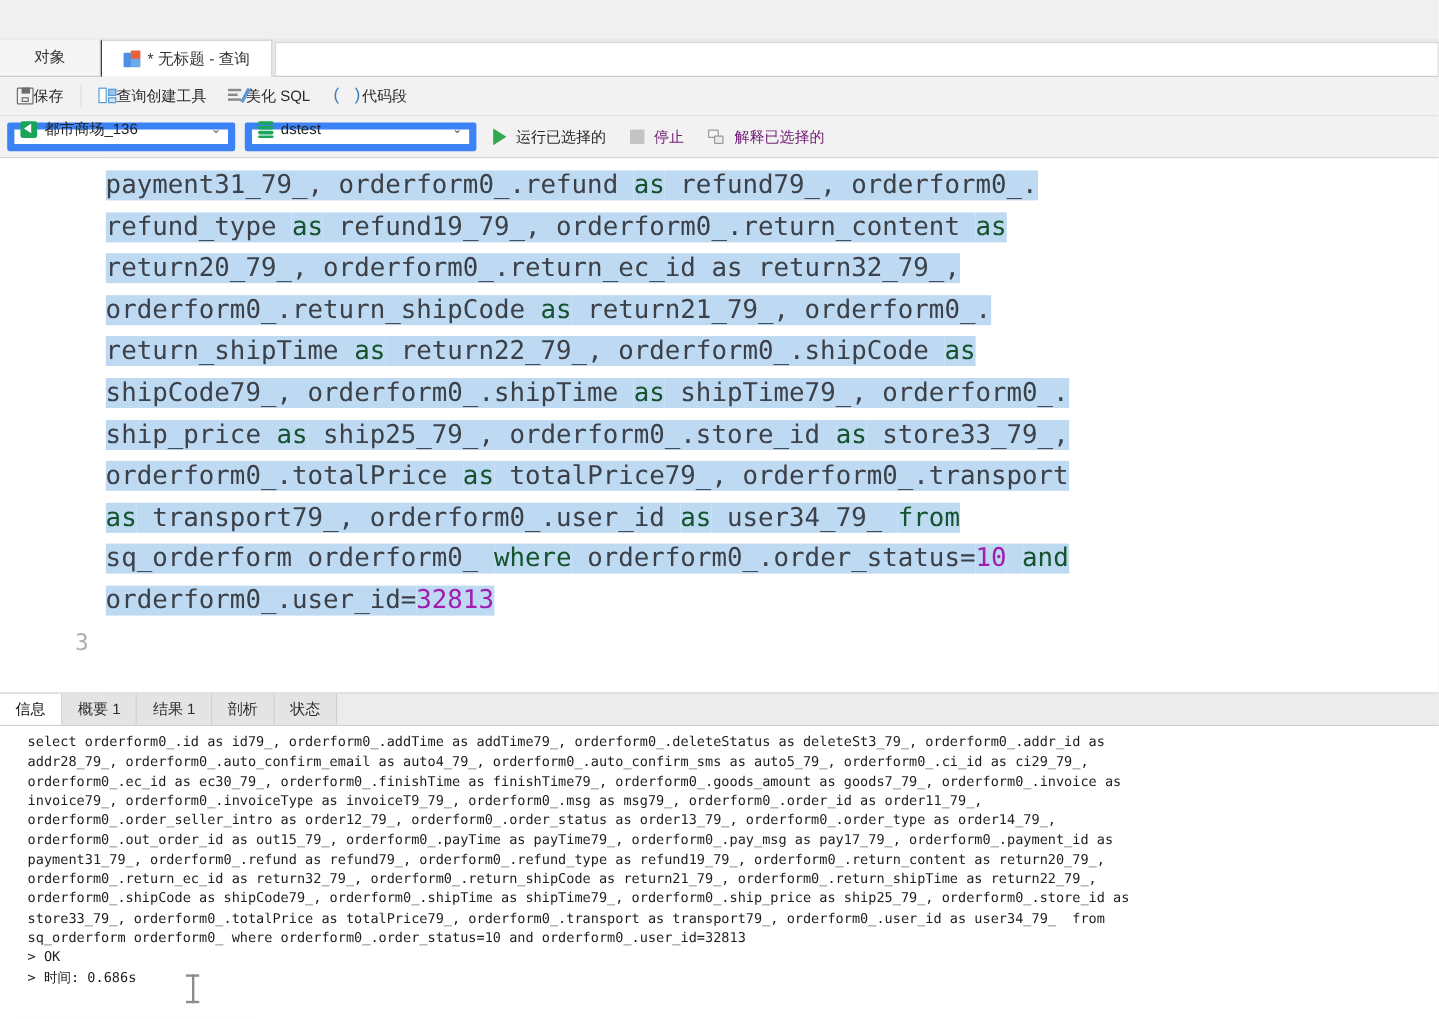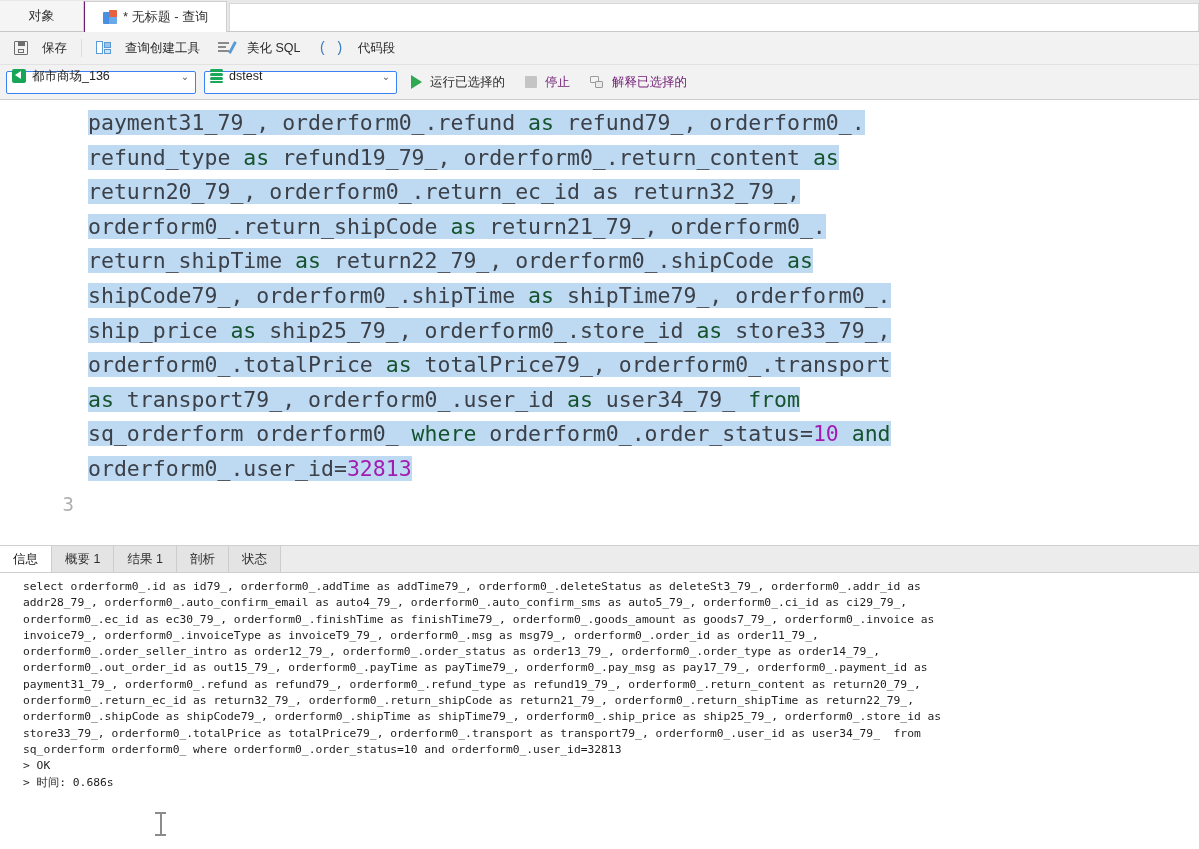--- a/index.html
+++ b/index.html
@@ -18,20 +18,21 @@
 
   
   .tabstrip {
     height: 31px;
     background: #e8e8e8;
     display: flex;
     align-items: flex-end;
     border-bottom: 1px solid #c8c8c8;
     flex: 0 0 auto;
     position: relative;
+    margin-top: 32px;
   }
   .tab {
     height: 30px;
     display: flex; align-items: center;
     gap: 5px;
     padding: 0 18px;
     font-size: 13px;
     color: #333;
     background: #f7f7f7;
     border-right: 1px solid #cfcfcf;
@@ -67,21 +68,21 @@
   .toolbar1 {
     height: 32px;
     background: #f2f2f2;
     display: flex; align-items: center;
     gap: 2px;
     padding: 0 6px;
     border-bottom: 1px solid #e2e2e2;
     flex: 0 0 auto;
   }
   .tbtn {
-    display: flex; align-items: center; gap: 14px;
+    display: flex; align-items: center; gap: 0;
     padding: 3px 8px;
     font-size: 12.5px;
     color: #2b2b2b;
     border-radius: 3px;
     white-space: nowrap;
   }
   .tsep { width:1px; height:18px; background:#dcdcdc; margin:0 4px; }
 
   .ico-save { width:14px; height:14px; border:1.6px solid #6d6d6d; border-radius:1px; position:relative; box-sizing:border-box;}
   .ico-save:before{content:"";position:absolute;left:2.5px;top:-1px;width:7px;height:5px;background:#6d6d6d;}
@@ -108,21 +109,21 @@
     background: #f2f2f2;
     display: flex; align-items: center;
     gap: 8px;
     padding: 0 6px;
     border-bottom: 1px solid #cdcdcd;
     flex: 0 0 auto;
   }
   .combo {
     height: 23px;
     background: #ffffff;
-    border: 1px solid #3b82f6;
+    border: 6px solid #3b82f6;
     border-radius: 2px;
     display: flex; align-items: center;
     font-size: 12.5px;
     color: #1f1f1f;
     padding: 0 0 12px 5px;
     box-sizing: border-box;
   }
   .combo.c1 { width: 190px; }
   .combo.c2 { width: 193px; }
   .combo .label { flex:1; padding-left:6px; white-space:nowrap; overflow:hidden;}

